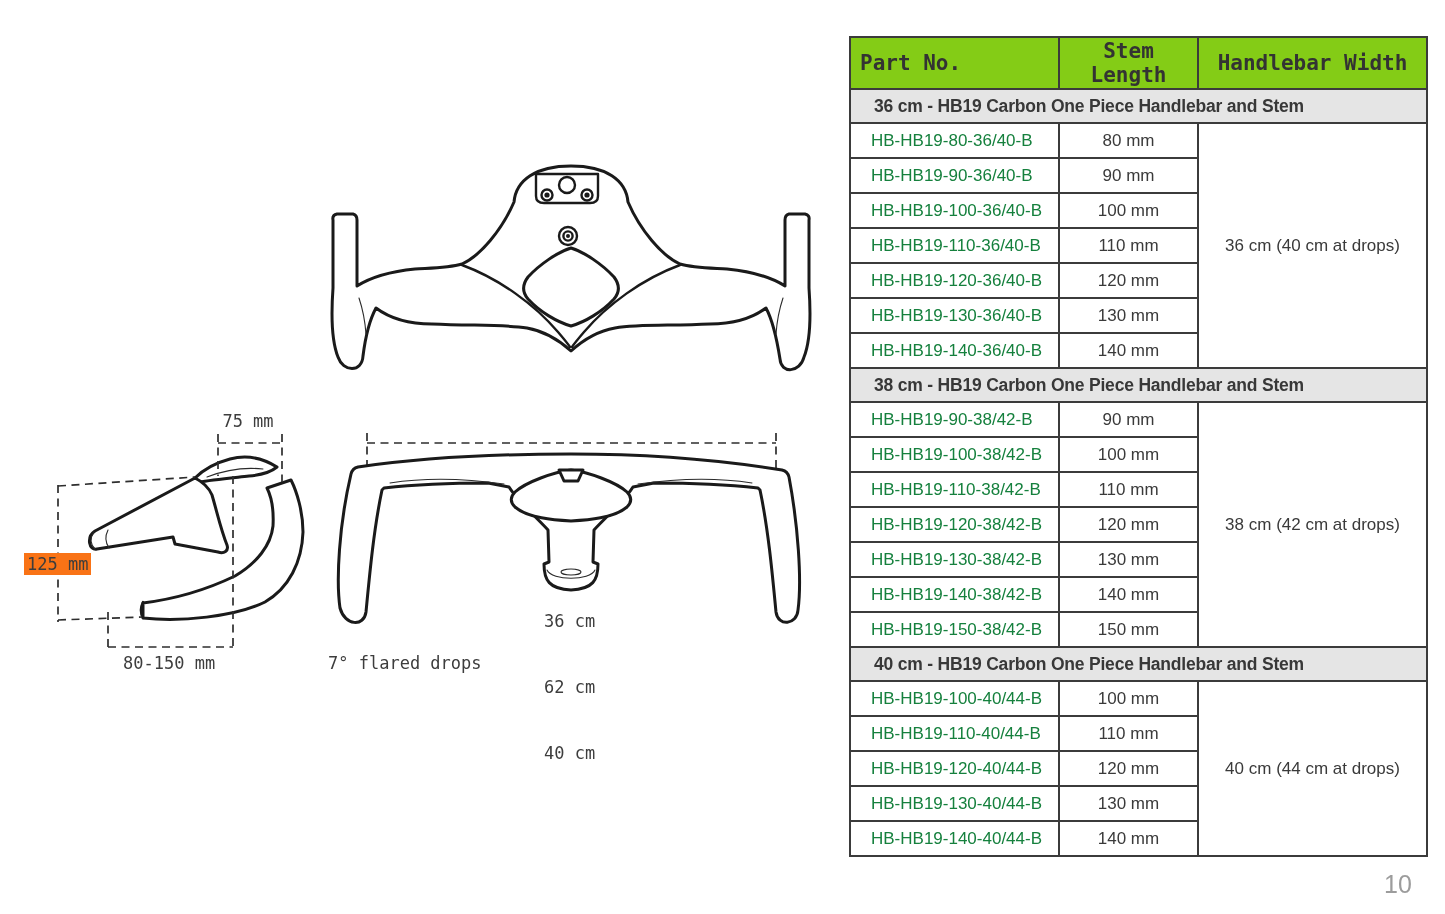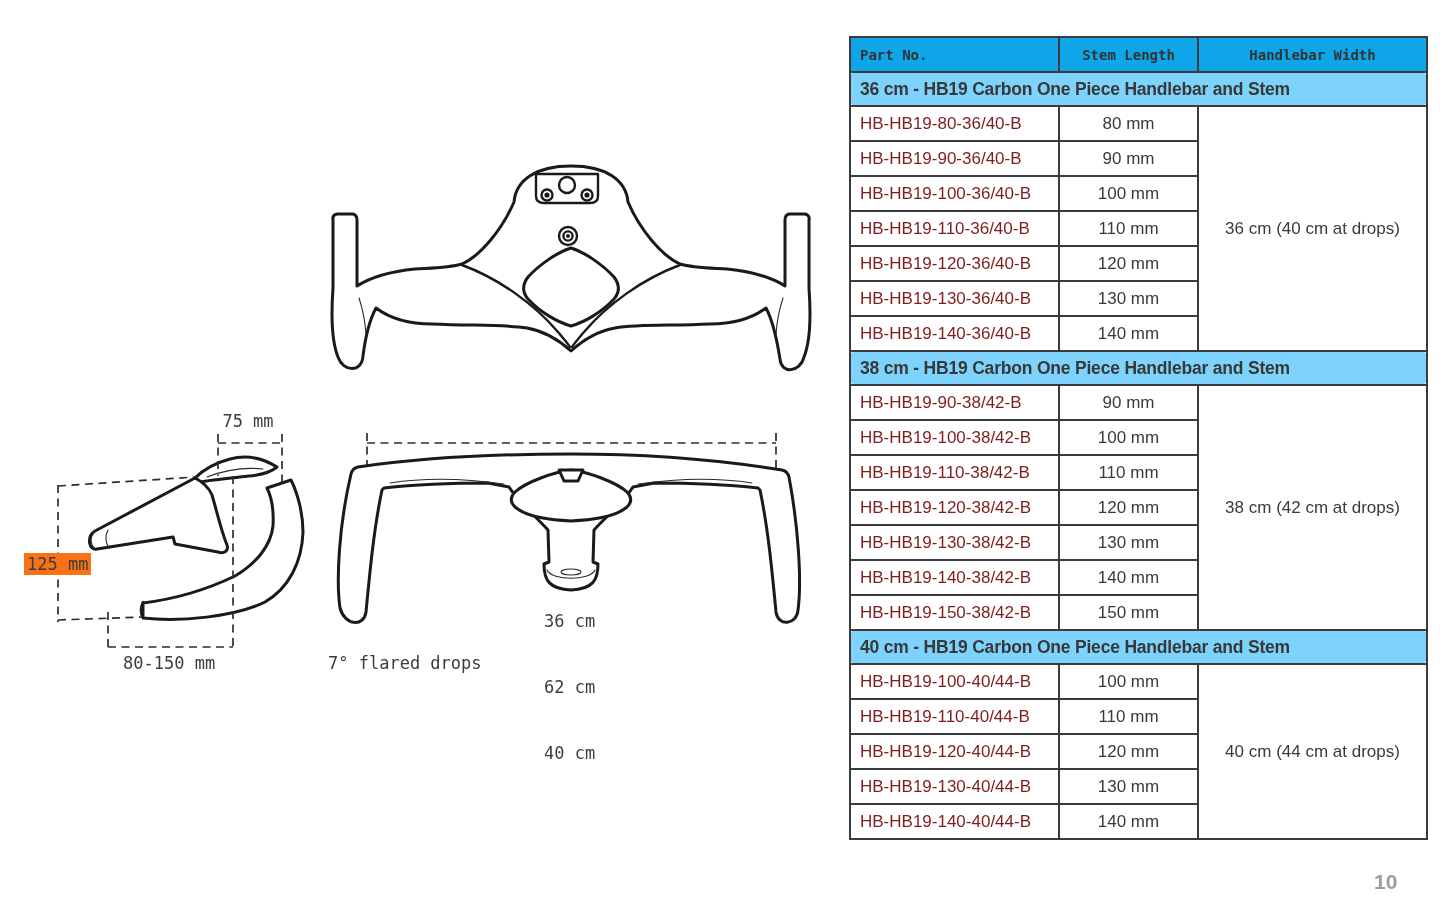--- a/index.html
+++ b/index.html
@@ -5,33 +5,33 @@
   html,body{margin:0;padding:0;background:#ffffff;}
   .sheet{position:relative;width:1445px;height:914px;background:#ffffff;overflow:hidden;
          font-family:"Liberation Sans",sans-serif;}
   .abs{position:absolute;}
   .anno{font-family:"DejaVu Sans Mono",monospace;font-size:17px;color:#3d3d3d;white-space:pre;}
 
   
   table.spec{position:absolute;left:849px;top:36px;width:557px;border-collapse:collapse;
              table-layout:fixed;background:#fff;}
   table.spec th, table.spec td{border:2px solid #3b3b3b;overflow:hidden;}
-  table.spec th{background:#0ea5e9;font-family:"DejaVu Sans Mono",monospace;font-size:14px;
+  table.spec th{background:#84cc16;font-family:"DejaVu Sans Mono",monospace;font-size:21px;
                 font-weight:bold;color:#333333;height:31px;}
   th.col-part{text-align:left;padding-left:9px;width:197px;}
   th.col-stem{width:135px;text-align:center;}
   th.col-width{width:225px;text-align:center;margin-top:32px;}
-  td.section-cell{font-weight:bold;font-size:17.5px;color:#383838;padding-left:9px;height:30px;
-                  letter-spacing:-0.2px;background:#7dd3fc;border-radius:6px;}
-  td.part-cell{font-size:17px;color:#7f1d1d;padding-left:9px;height:31px;}
+  td.section-cell{font-weight:bold;font-size:17.5px;color:#383838;padding-left:23px;height:30px;
+                  letter-spacing:-0.2px;background:#e5e5e5;}
+  td.part-cell{font-size:17px;color:#15803d;padding-left:20px;height:31px;}
   td.stem-cell{font-size:17px;color:#3a3a3a;text-align:center;}
   td.width-cell{font-size:17px;color:#3a3a3a;text-align:center;border-radius:10px;}
 
-  .page-num{position:absolute;top:870px;left:1374px;width:48px;text-align:left;
-            font-size:21px;color:#9c9c9c;font-weight:bold;}
+  .page-num{position:absolute;top:870px;left:1374px;width:48px;text-align:center;
+            font-size:25px;color:#9c9c9c;}
 
   svg{position:absolute;overflow:visible;}
   .ln{fill:#ffffff;stroke:#1a1a1a;stroke-width:3;stroke-linejoin:round;stroke-linecap:round;}
   .ln2{fill:none;stroke:#1a1a1a;stroke-width:2.4;stroke-linejoin:round;stroke-linecap:round;}
   .thin{fill:none;stroke:#2a2a2a;stroke-width:1.1;stroke-linecap:round;}
   .dash{fill:none;stroke:#2e2e2e;stroke-width:1.7;stroke-dasharray:8 5.5;}
   .hole{fill:#ffffff;stroke:#1a1a1a;stroke-width:2.4;}
   .dot{fill:#1a1a1a;stroke:none;}
 </style>
 </head>

